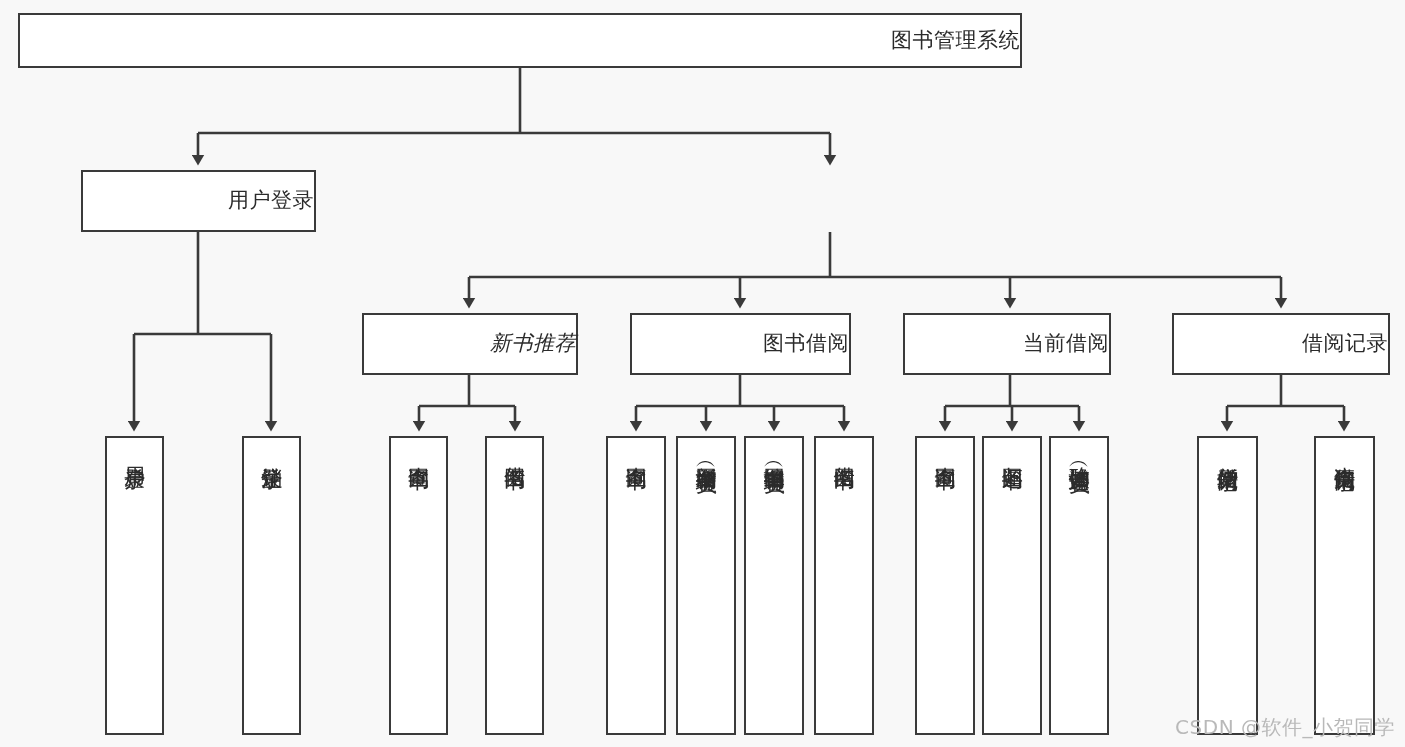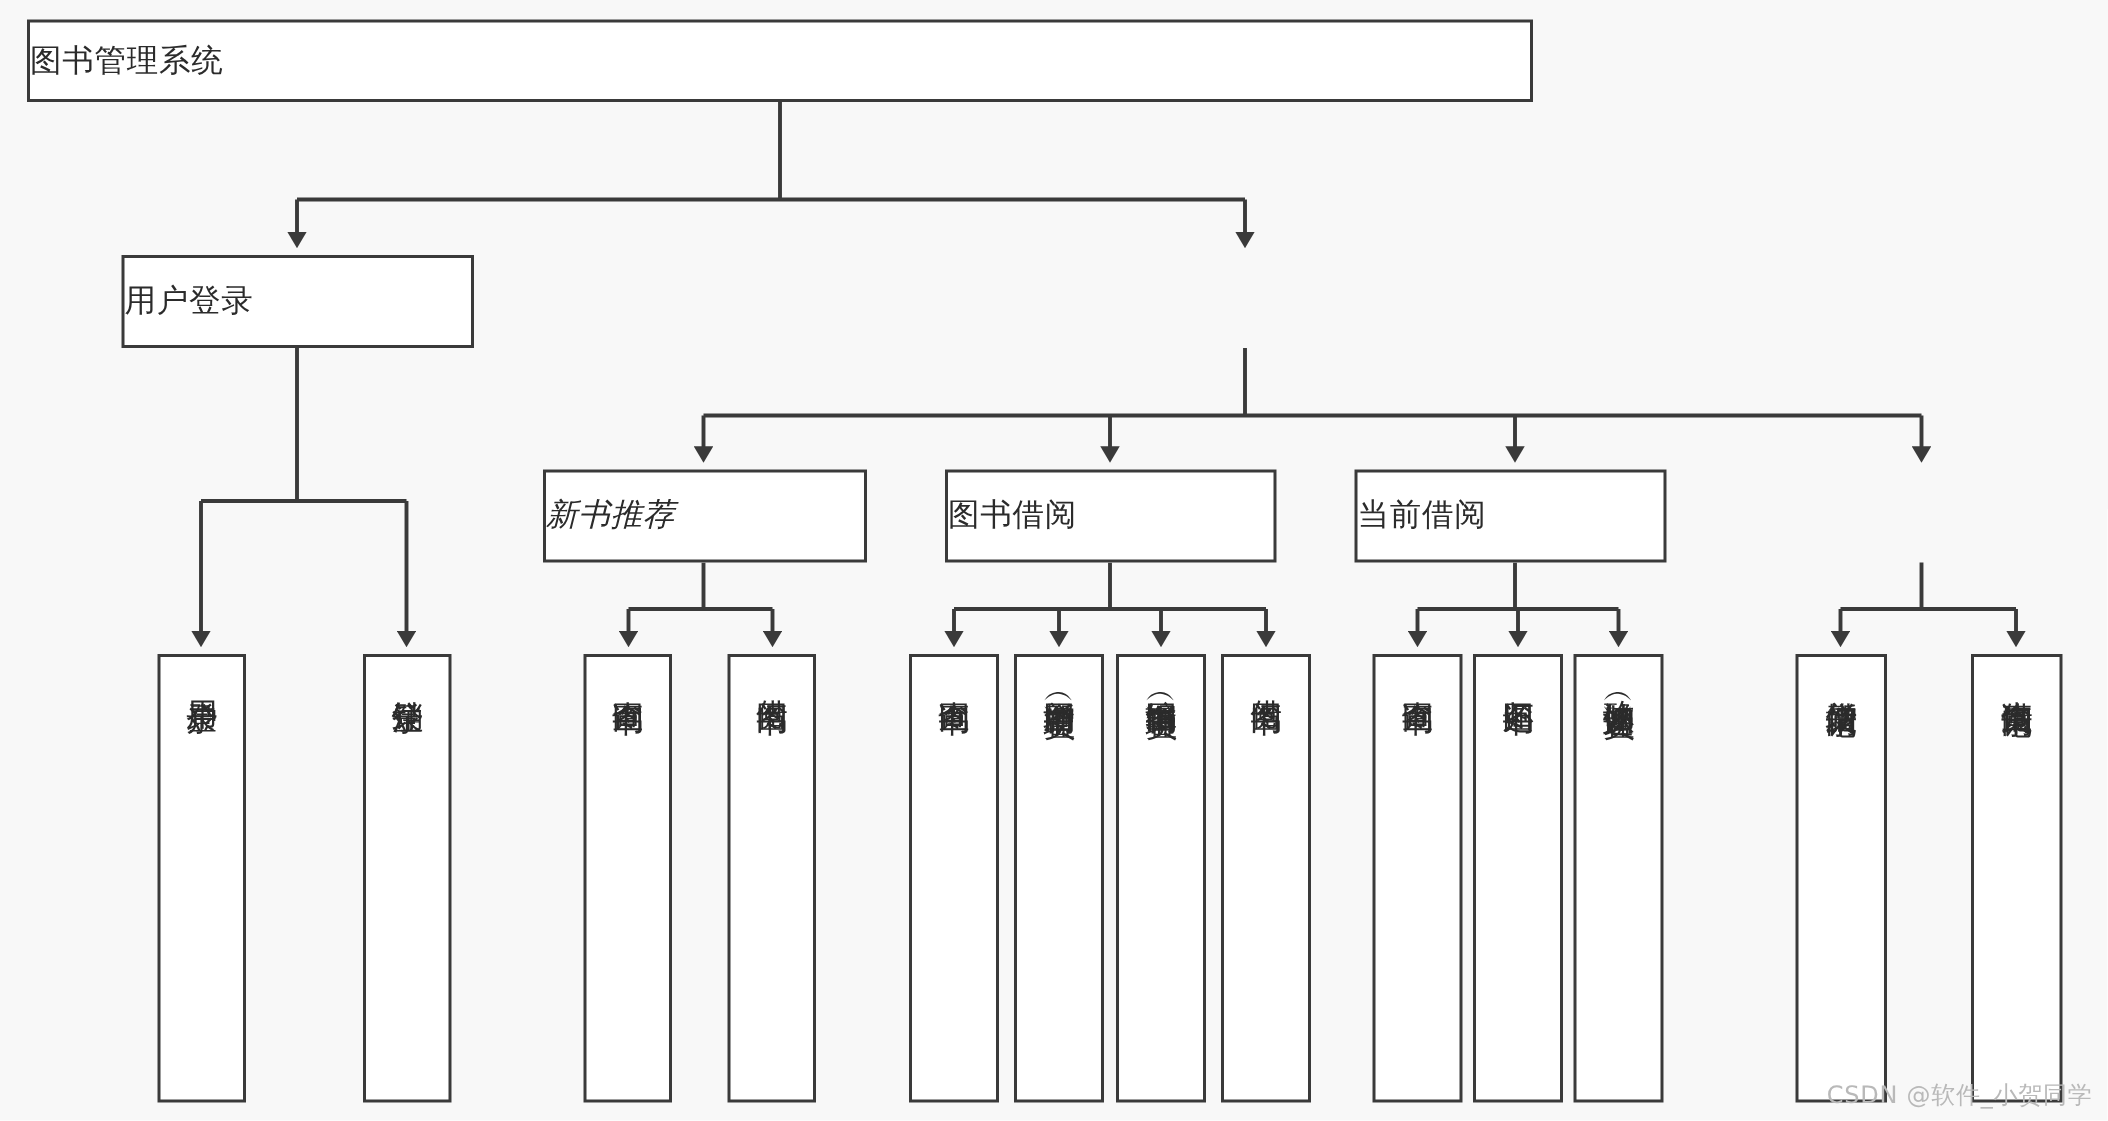--- a/index.html
+++ b/index.html
@@ -24,21 +24,21 @@
     height: 747px;
     pointer-events: none;
   }
   .node {
     position: absolute;
     box-sizing: border-box;
     background: #ffffff;
     border: 2px solid #3a3a3a;
     display: flex;
     align-items: center;
-    justify-content: flex-start;
+    justify-content: flex-end;
     z-index: 2;
   }
   .node .label {
     color: #2b2b2b;
     line-height: 1.12;
     letter-spacing: 0.5px;
     text-align: center;
     white-space: nowrap;
   }
   .node.horizontal .label {
@@ -56,21 +56,21 @@
     writing-mode: vertical-rl;
     text-orientation: upright;
     font-size: 21px;
     line-height: 1.16;
     letter-spacing: 1px;
   }
   #watermark {
     position: absolute;
     right: 10px;
     bottom: 6px;
-    font-size: 16px;
+    font-size: 20px;
     color: #b9b9b9;
     z-index: 3;
     white-space: nowrap;
     letter-spacing: 0.5px;
   }
 </style>
 </head>
 <body>
 
 <div id="canvas">
@@ -135,20 +135,23 @@
 
   <div class="node horizontal" style="left:362px; top:313px; width:216px; height:62px;font-style:italic;">
     <span class="label">新书推荐</span>
   </div>
   <div class="node horizontal" style="left:630px; top:313px; width:221px; height:62px;">
     <span class="label">图书借阅</span>
   </div>
   <div class="node horizontal" style="left:903px; top:313px; width:208px; height:62px;">
     <span class="label">当前借阅</span>
   </div>
+  <div class="node horizontal" style="left:1172px; top:313px; width:218px; height:62px;">
+    <span class="label">借阅记录</span>
+  </div>
 
   <div class="node vertical" style="left:105px; top:436px; width:59px; height:299px;">
     <span class="label">用户登录</span>
   </div>
   <div class="node vertical" style="left:242px; top:436px; width:59px; height:299px;">
     <span class="label">注销登录</span>
   </div>
 
   <div class="node vertical" style="left:389px; top:436px; width:59px; height:299px;">
     <span class="label">查询图书</span>

